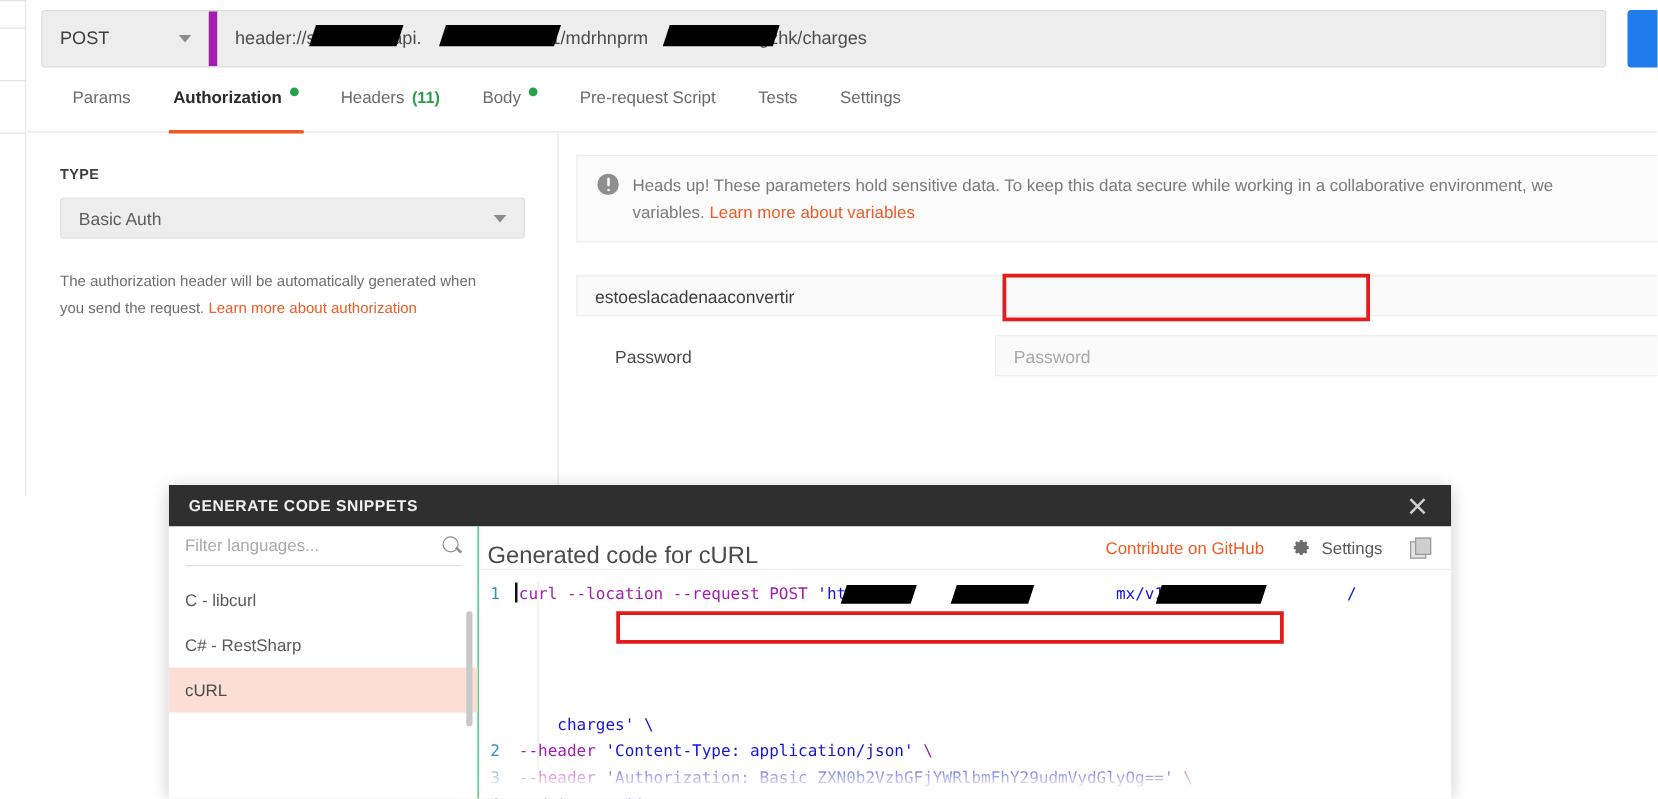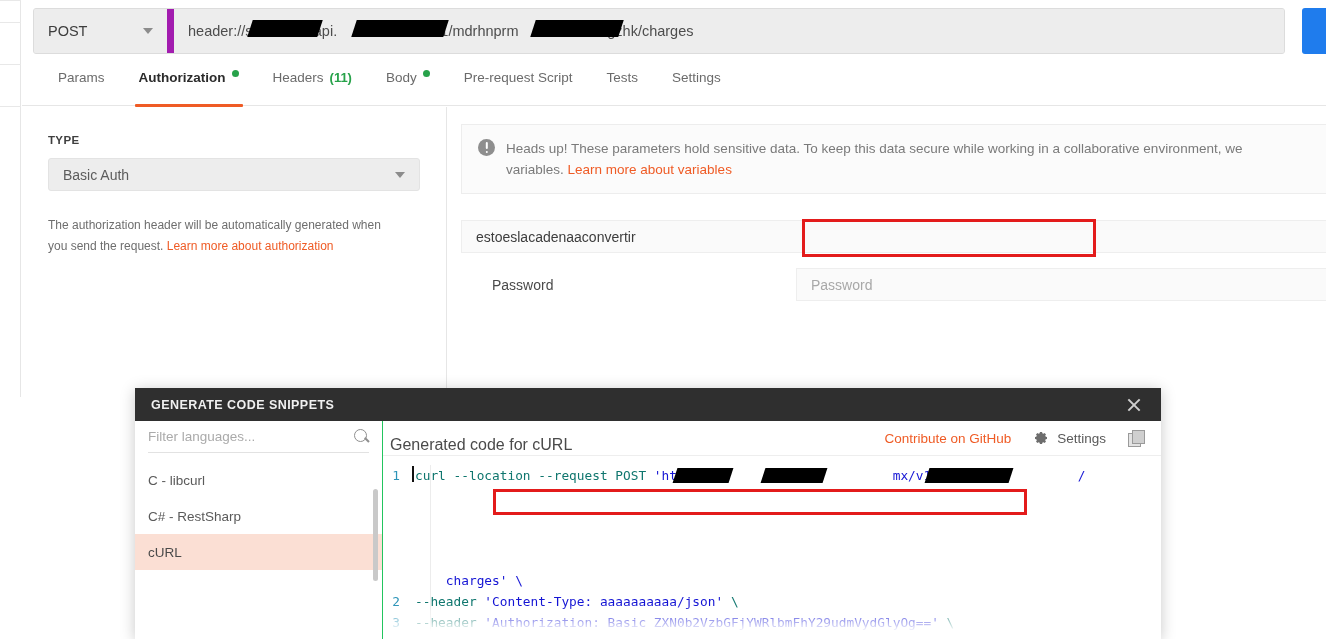--- a/index.html
+++ b/index.html
@@ -112,39 +112,39 @@
   .lang-list { margin-top:9px; }
   .lang-item { height:36px; display:flex; align-items:center; padding:0 13px; font-size:13.5px;
                color:#5a5a5a; cursor:pointer; }
   .lang-item.sel { background:#fbdfd4; color:#4a4a4a; }
   .lang-scroll { position:absolute; right:4px; top:68px; width:5px; height:92px;
                  background:#c9c9c9; border-radius:3px; }
 
   .code-pane { flex:1; position:relative; }
   .code-head { height:35px; display:flex; align-items:center; padding:0 16px 0 7px;
                border-bottom:1px solid #eeeeee; }
-  .code-head-title { font-size:16px; color:#4a4a4a; flex:1;margin-top:14px; }
+  .code-head-title { font-size:19px; color:#4a4a4a; flex:1;margin-top:14px; }
   .contrib { font-size:13.5px; color:#ef5b25; cursor:pointer; margin-right:22px; }
   .settings-grp { display:flex; align-items:center; gap:8px; margin-right:22px; cursor:pointer; }
   .gear { width:16px; height:16px; position:relative; }
   .settings-lbl { font-size:13.5px; color:#5a5a5a; }
   .copy-ico { width:17px; height:17px; position:relative; cursor:pointer; }
   .copy-ico::before { content:""; position:absolute; left:0; top:3px; width:11px; height:12px;
      border:1.6px solid #9a9a9a; background:#e3e3e3; }
   .copy-ico::after { content:""; position:absolute; left:4px; top:0; width:11px; height:12px;
      border:1.6px solid #9a9a9a; background:#cfcfcf; }
 
   .code-area { position:relative; padding-top:9px; height:183px; overflow:hidden;
                font-family:"DejaVu Sans Mono", monospace; font-size:12.8px; }
   .cline { display:flex; line-height:21px; }
   .lnum { width:32px; text-align:right; color:#2c94b8; flex:0 0 auto; padding-right:15px;
           user-select:none; }
   .ccode { white-space:pre; color:#222; position:relative; }
   .tok-str { color:#1414d4; }
-  .tok-flag { color:#0f766e; }
+  .tok-flag { color:#a21caf; }
   .caret { position:absolute; left:-3px; top:1px; width:1.5px; height:16px; background:#111; }
   .code-fade { position:absolute; left:0; right:0; bottom:0; height:34px;
                background:linear-gradient(to bottom, rgba(255,255,255,0) 0%, #fff 78%); }
   .redbox-code { position:absolute; left:110px; top:33px; width:534px; height:26px;
                  border:3px solid #e31b1b; }
   .gutter-line { position:absolute; left:47px; top:9px; width:1px; height:175px; background:#ececec; }
 </style>
 </head>
 <body>
 
@@ -287,21 +287,21 @@
               <span class="redact" style="left:512px; top:3px; width:84px; height:15px;"></span>
             </span>
           </div>
           <div class="cline">
             <span class="lnum"></span>
             <span class="ccode tok-str">    charges' \</span>
           </div>
 
           <div class="cline">
             <span class="lnum">2</span>
-            <span class="ccode"><span class="tok-flag">--header </span><span class="tok-str">'Content-Type: aaaaaaaaaa/json'</span><span class="tok-flag"> \</span></span>
+            <span class="ccode"><span class="tok-flag">--header </span><span class="tok-str">'Content-Type: application/json'</span><span class="tok-flag"> \</span></span>
           </div>
 
           <div class="cline">
             <span class="lnum">3</span>
             <span class="ccode"><span class="tok-flag">--header </span><span class="tok-str">'Authorization: Basic ZXN0b2VzbGFjYWRlbmFhY29udmVydGlyOg=='</span><span class="tok-flag"> \</span></span>
           </div>
 
           <div class="cline">
             <span class="lnum">4</span>
             <span class="ccode"><span class="tok-flag">--data-raw </span><span class="tok-str">'{</span></span>

